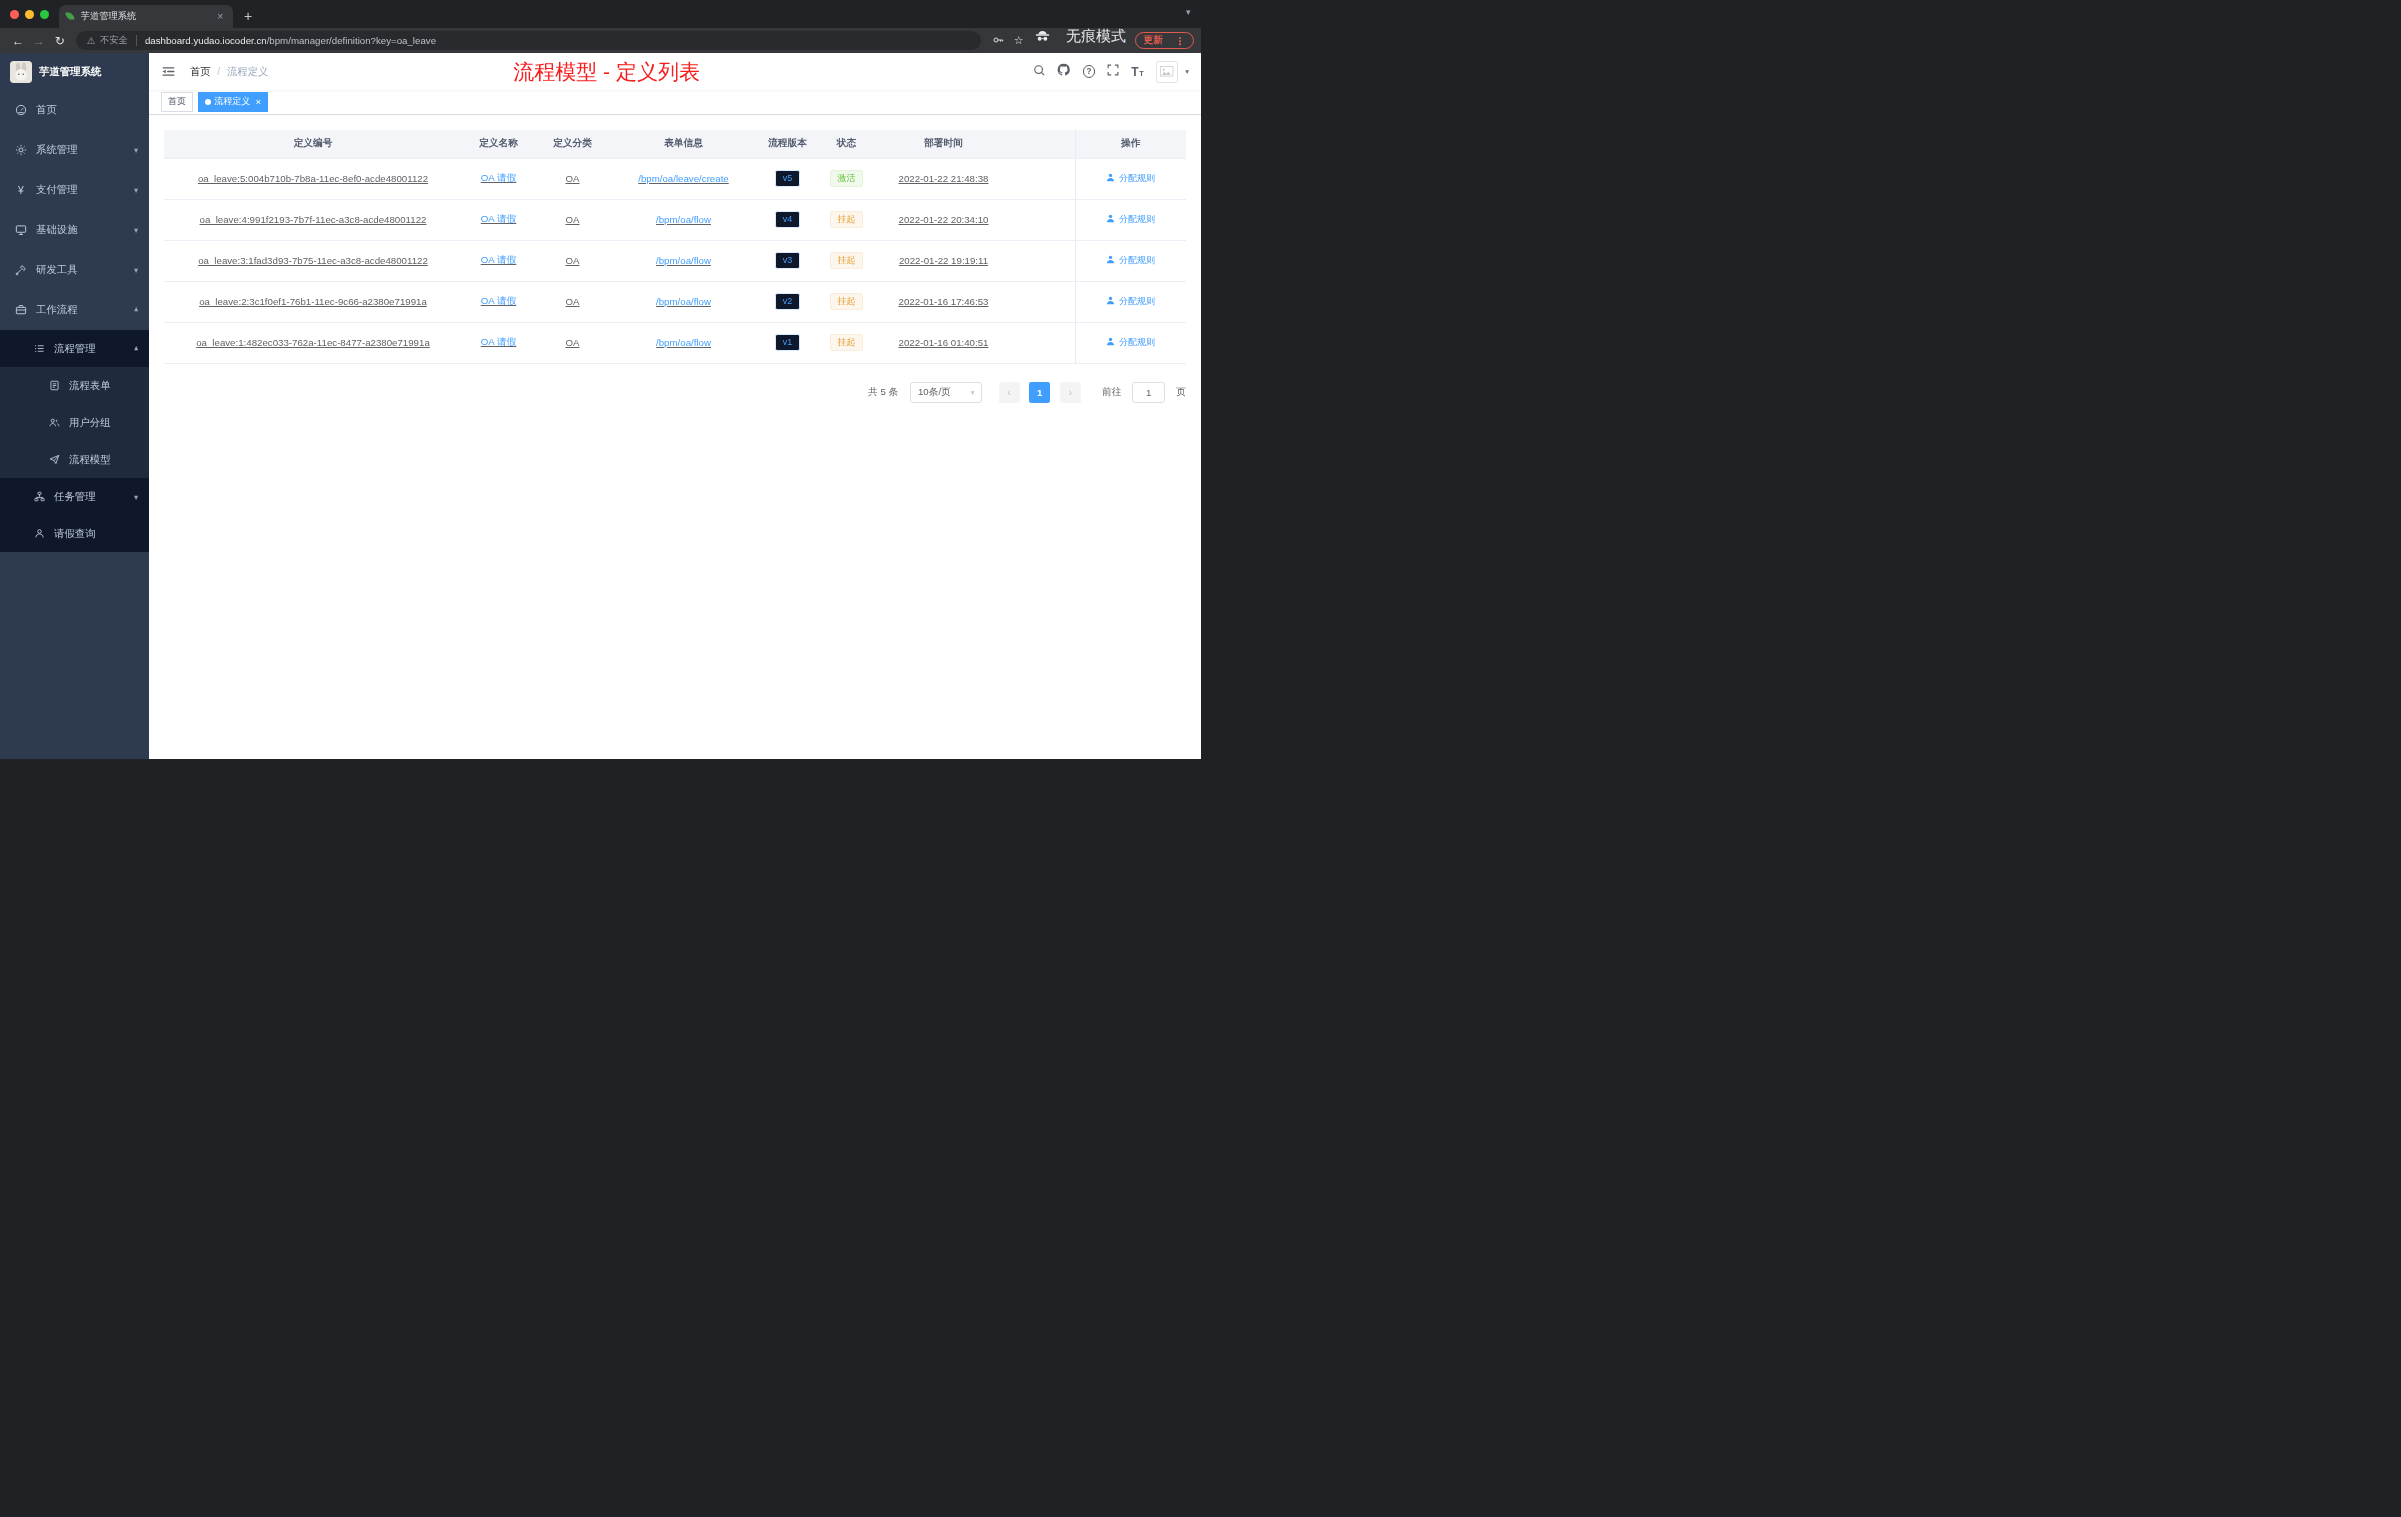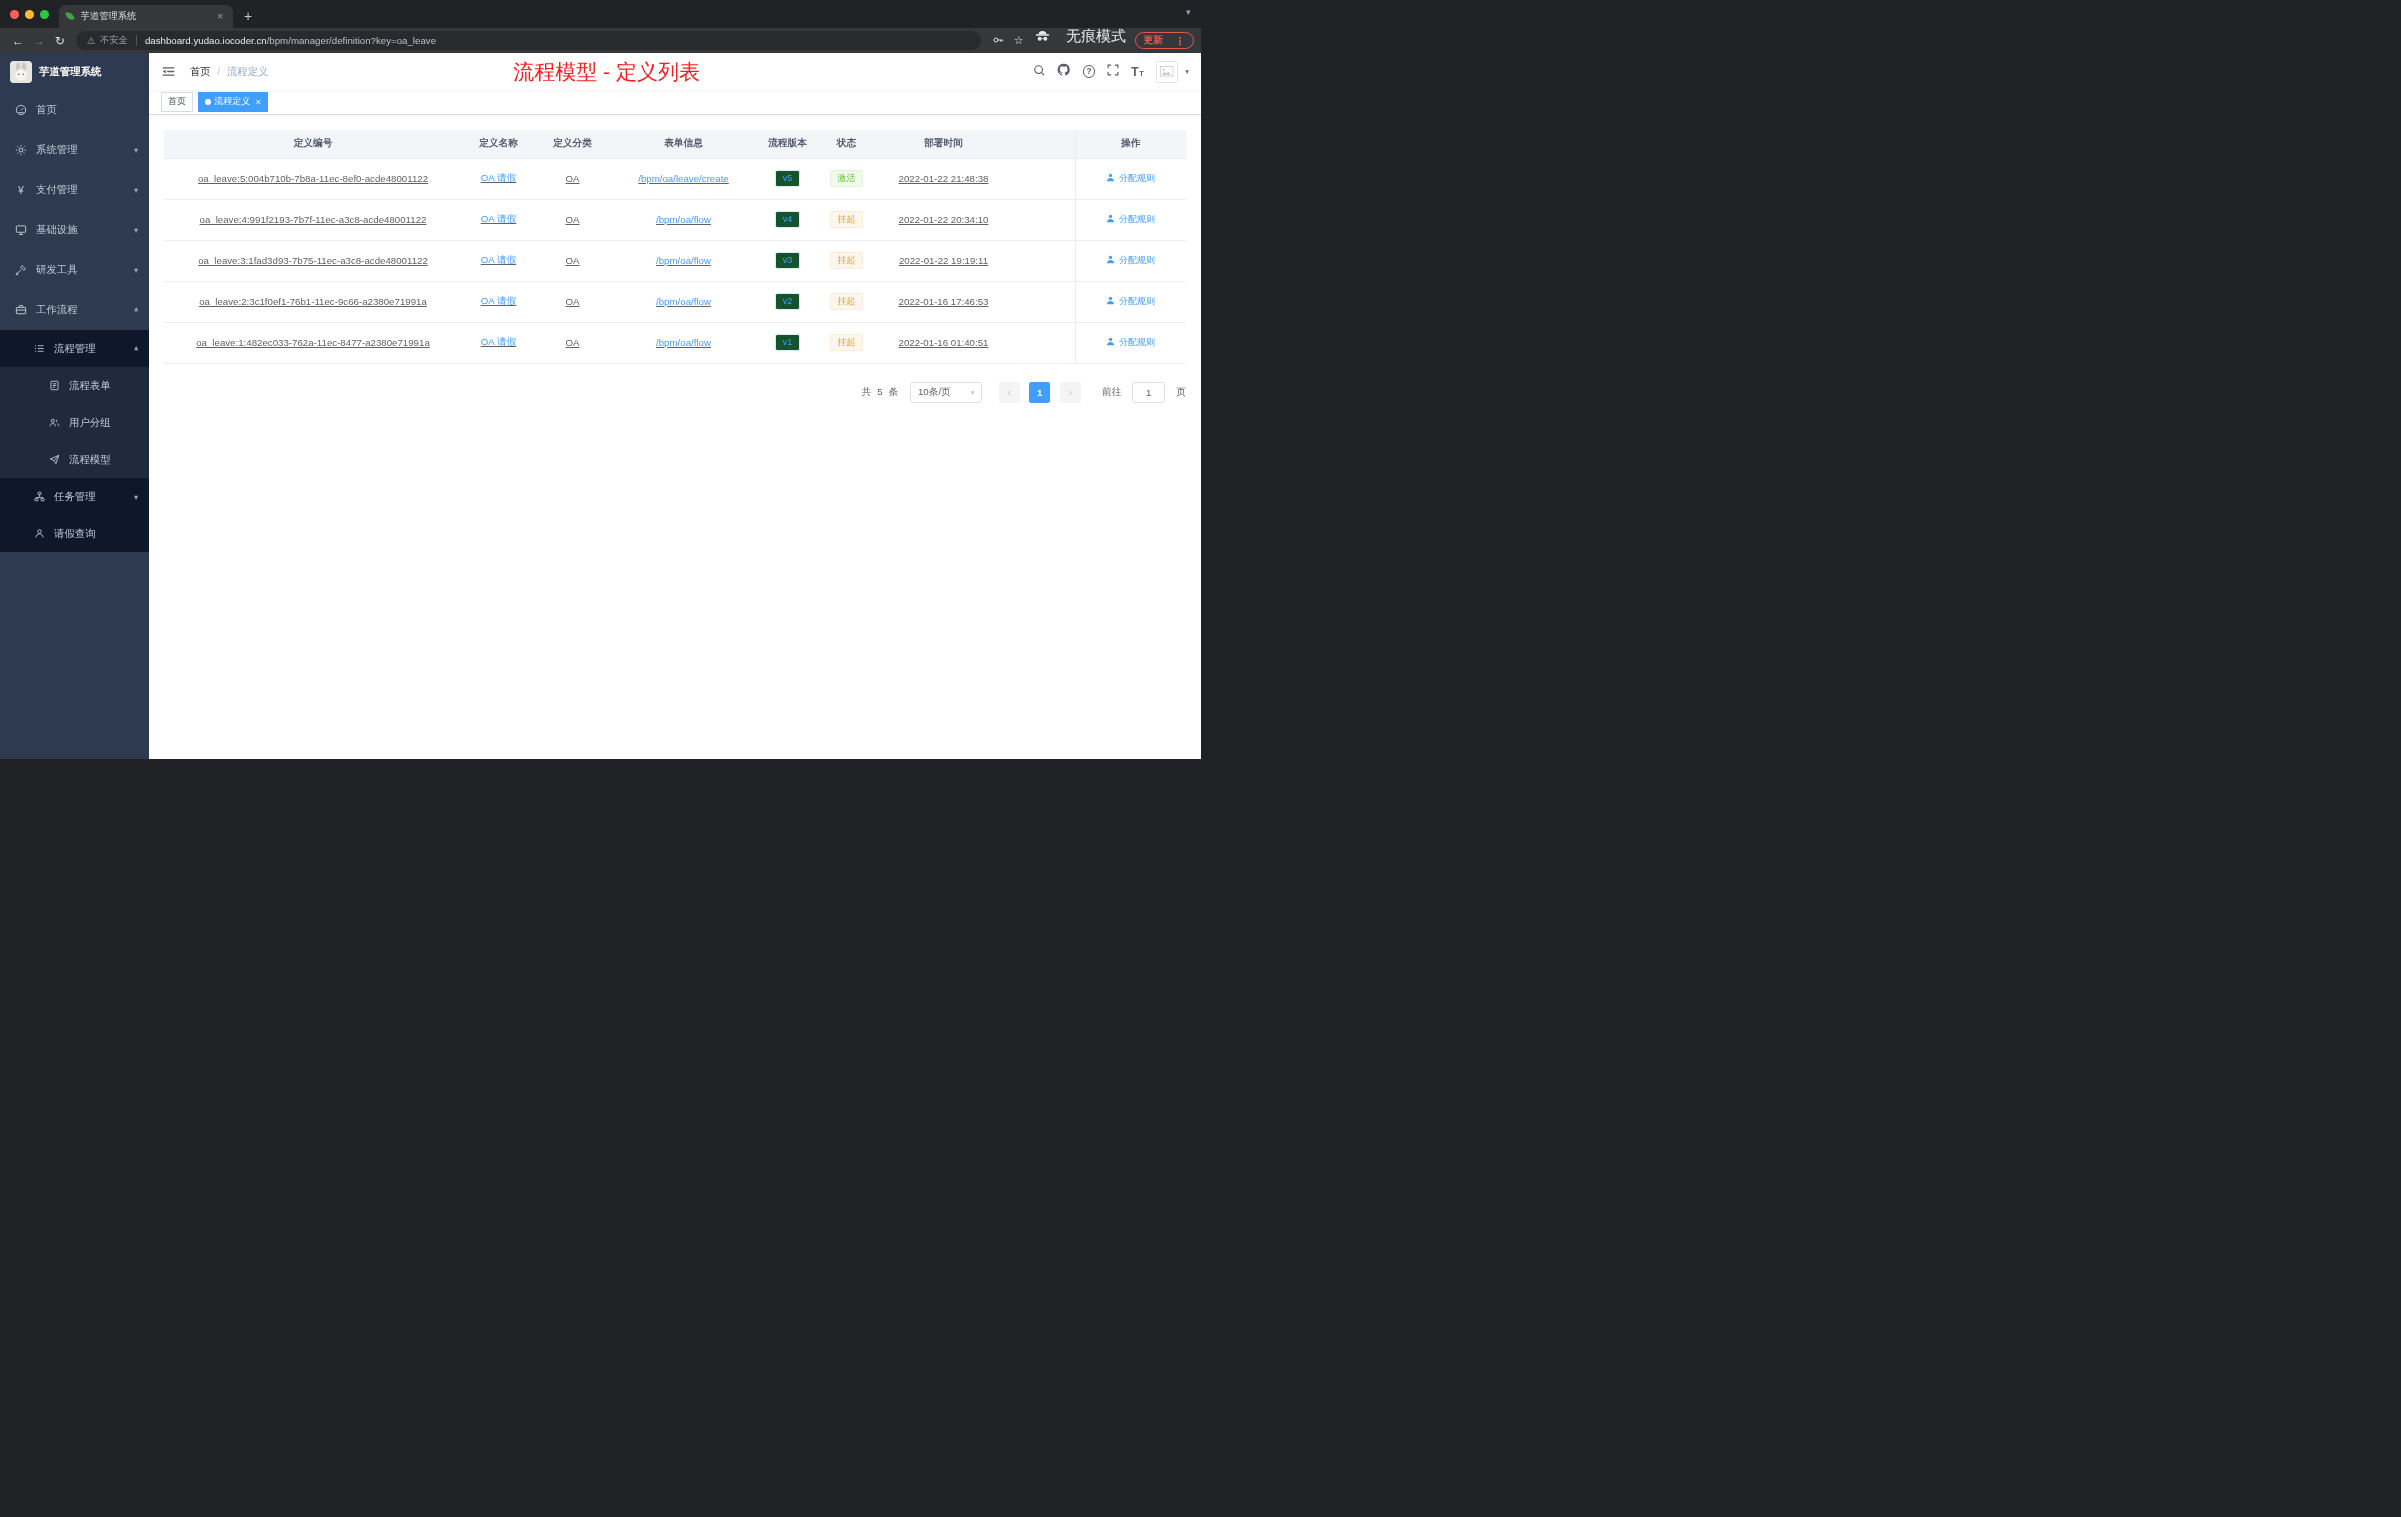--- a/index.html
+++ b/index.html
@@ -85,29 +85,29 @@
   .content { flex:1; min-height:0; padding:15px; }
   table { width:100%; border-collapse:collapse; table-layout:fixed; }
   th { height:28px; background:#f4f5f8; font-size:9.7px; font-weight:bold; color:#515a6e;
     text-align:center; border-bottom:0.7px solid #ebeef5; }
   td { height:41px; font-size:9.7px; color:#606266; text-align:center;
     border-bottom:0.7px solid #ebeef5; white-space:nowrap; overflow:hidden;text-decoration:underline; }
   .col-sep { border-right:0.7px solid #e8ebf2; }
   .link { color:#409eff; text-decoration:none; cursor:pointer; }
   .badge { display:inline-block; height:16.3px; line-height:15px; padding:0 6.7px; font-size:9px;
     border-radius:2.2px; border:0.7px solid transparent; }
-  .badge.version { background:#14532d; color:#409eff; border-color:#d9ecff; }
+  .badge.version { background:#0f172a; color:#409eff; border-color:#d9ecff; }
   .badge.success { background:#f0f9eb; color:#67c23a; border-color:#e1f3d8; }
   .badge.warning { background:#fdf6ec; color:#e6a23c; border-color:#faecd8; }
   .action-link { color:#409eff; font-size:9px; display:inline-flex; align-items:center; gap:3.7px;
     text-decoration:none; cursor:pointer; }
 
   .pagination { display:flex; align-items:center; justify-content:flex-end; margin-top:18px;
     font-size:9.7px; color:#606266; }
-  .page-total { margin-right:12px;font-family:Liberation Mono, monospace; }
+  .page-total { margin-right:12px; }
   .page-size-select { width:72px; height:21px; border:0.7px solid #dcdfe6; border-radius:3px;
     display:flex; align-items:center; justify-content:space-between; padding:0 6.7px; margin-right:16.3px;
     color:#606266; cursor:pointer; background:#fff; }
   .select-caret { color:#c0c4cc; font-size:7.4px; }
   .page-btn { width:21px; height:21px; background:#f4f4f5; border-radius:2.2px; display:flex;
     align-items:center; justify-content:center; color:#c0c4cc; font-size:11px; cursor:pointer; }
   .page-num { width:21px; height:21px; background:#409eff; color:#fff; border-radius:2.2px;
     display:flex; align-items:center; justify-content:center; font-weight:bold; margin:0 9.7px; }
   .page-btn.next { margin-right:21px; }
   .jumper { display:flex; align-items:center; gap:11px; }

